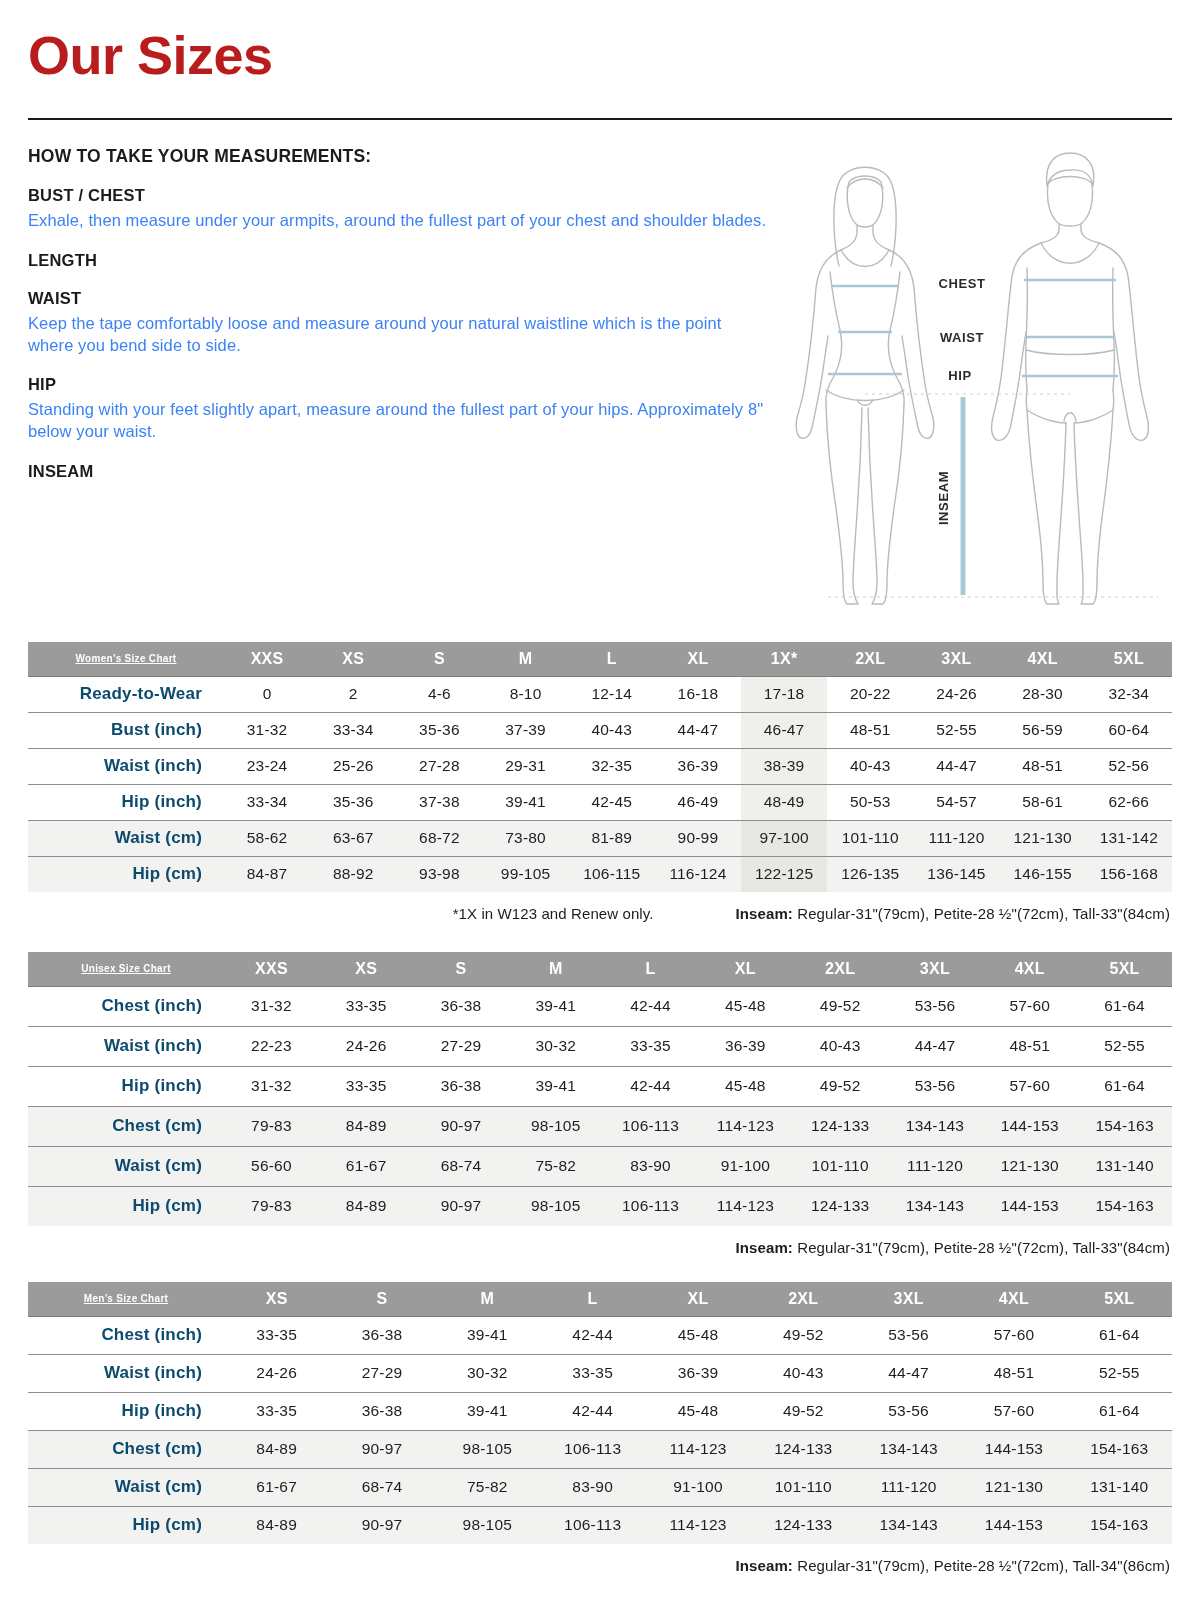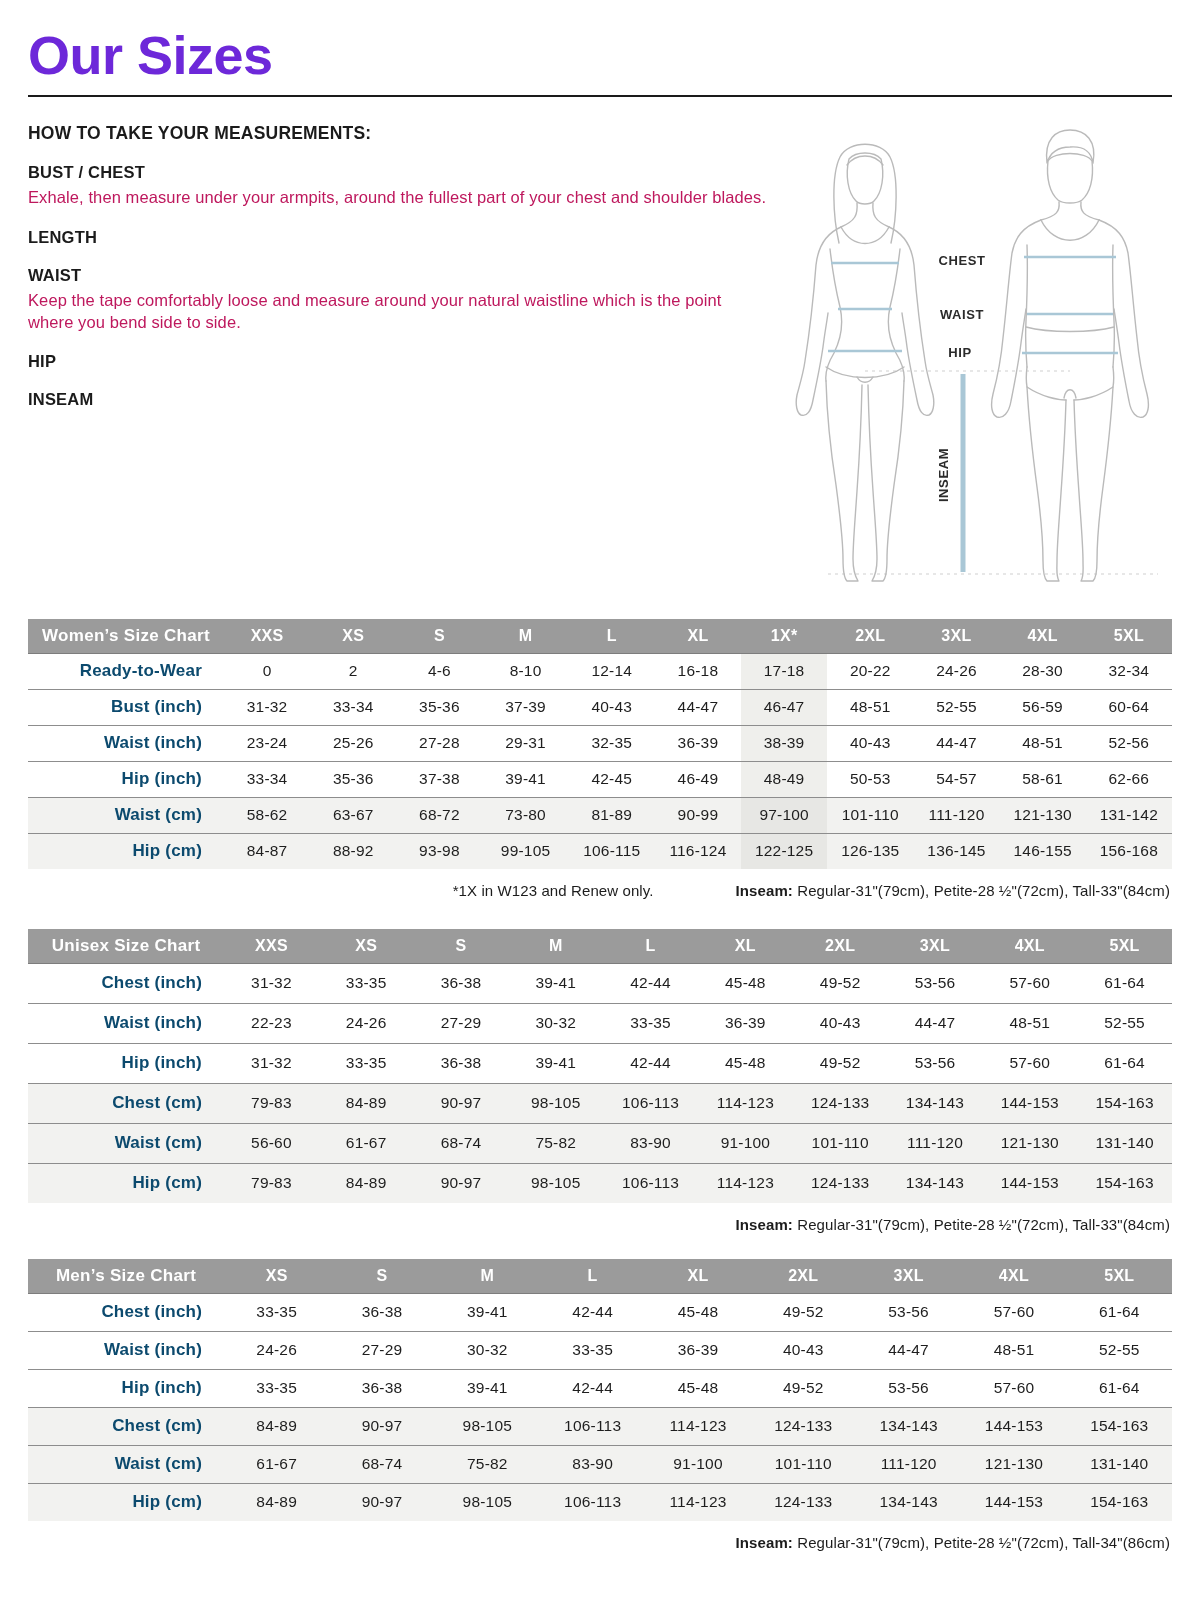--- a/index.html
+++ b/index.html
@@ -10,42 +10,42 @@
     --measure-line:#a9c7d6;
     --figure-outline:#bababa;
   }
   *{box-sizing:border-box;}
   html,body{margin:0;padding:0;background:#fff;}
   body{
     width:1200px;height:1600px;overflow:hidden;
     font-family:"Liberation Sans", sans-serif;color:#222;
   }
   .page{padding:24px 28px 30px;}
-  h1{font-size:54px;font-weight:800;color:#6d28d9;margin:0 0 9px;letter-spacing:-0.5px;}
+  h1{font-size:54px;font-weight:800;color:#b91c1c;margin:0 0 32px;letter-spacing:-0.5px;}
   .title-rule{border:none;border-top:2px solid #1a1a1a;margin:0 0 24px;}
   .top{display:flex;align-items:flex-start;}
   .instructions{width:742px;flex:0 0 742px;}
   .instructions h2{font-size:17.5px;font-weight:800;color:#1b1b1b;margin:2px 0 16px;letter-spacing:.2px;}
   .instructions h3{font-size:16.5px;font-weight:800;color:#1b1b1b;margin:19px 0 5px;letter-spacing:.2px;}
-  .instructions p{font-size:16.5px;line-height:1.32;color:#be185d;margin:0;letter-spacing:.1px;}
+  .instructions p{font-size:16.5px;line-height:1.32;color:#3b82f6;margin:0;letter-spacing:.1px;}
   .diagram{flex:1;display:flex;justify-content:flex-end;margin-top:2px;}
   .fig{stroke:var(--figure-outline);fill:none;stroke-width:1.4;stroke-linecap:round;stroke-linejoin:round;}
   .mline{stroke:var(--measure-line);stroke-width:2.6;fill:none;}
   .inseamline{stroke:var(--measure-line);stroke-width:5;fill:none;}
   .dashline{stroke:#cfcfcf;stroke-width:1.2;stroke-dasharray:3 4;fill:none;}
   .diagram-label{font-family:"Liberation Sans",sans-serif;font-size:13px;font-weight:700;fill:#2b2b2b;letter-spacing:.6px;}
   .chart{margin-top:26px;}
   .chart.second{margin-top:30px;}
   .chart.third{margin-top:26px;}
   table{width:100%;border-collapse:collapse;table-layout:fixed;}
   thead th{
     background:var(--header-bg);color:#fff;font-size:16px;font-weight:700;
     height:34px;border-bottom:1px solid #7d7d7d;letter-spacing:.3px;
   }
-  thead th.t-name{font-size:17px;}
+  thead th.t-name{font-size:10px;text-decoration:underline;}
   col.label-col{width:196px;}
   tbody td{text-align:center;font-size:15.5px;color:#1e1e1e;height:36px;letter-spacing:.2px;}
   .t-unisex tbody td{height:40px;}
   .t-men tbody td{height:38px;}
   tbody tr + tr td{border-top:1px solid #8d8d8d;}
   td.row-label{text-align:right;padding-right:22px;font-weight:700;font-size:17px;color:#0c4a6e;}
   tr.shaded td{background:var(--shaded-row);}
   td.hl{background:var(--hl);}
   tr.shaded td.hl{background:var(--hl-shaded);}
   .footnote-row{
@@ -69,20 +69,21 @@
 
       <h3>BUST / CHEST</h3>
       <p>Exhale, then measure under your armpits, around the fullest part of your chest and shoulder blades.</p>
 
       <h3>LENGTH</h3>
 
       <h3>WAIST</h3>
       <p>Keep the tape comfortably loose and measure around your natural waistline which is the point where you bend side to side.</p>
 
       <h3>HIP</h3>
+      <p>Standing with your feet slightly apart, measure around the fullest part of your hips. Approximately 8" below your waist.</p>
 
       <h3>INSEAM</h3>
     </div>
 
     <div class="diagram">
       <svg width="420" height="470" viewBox="0 0 420 470">
 
         <path class="dashline" d="M 95,248 L 300,248"></path>
         <path class="dashline" d="M 58,451 L 388,451"></path>
 

